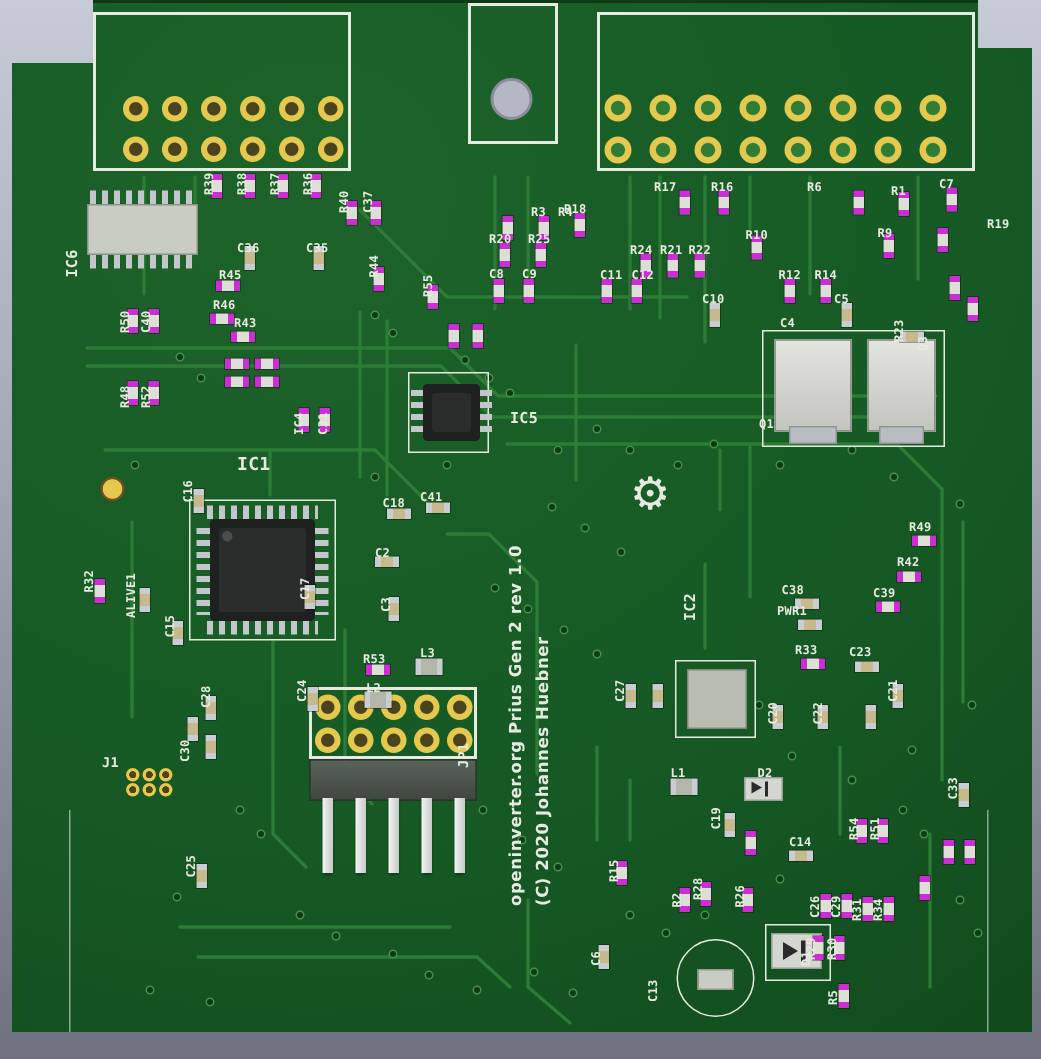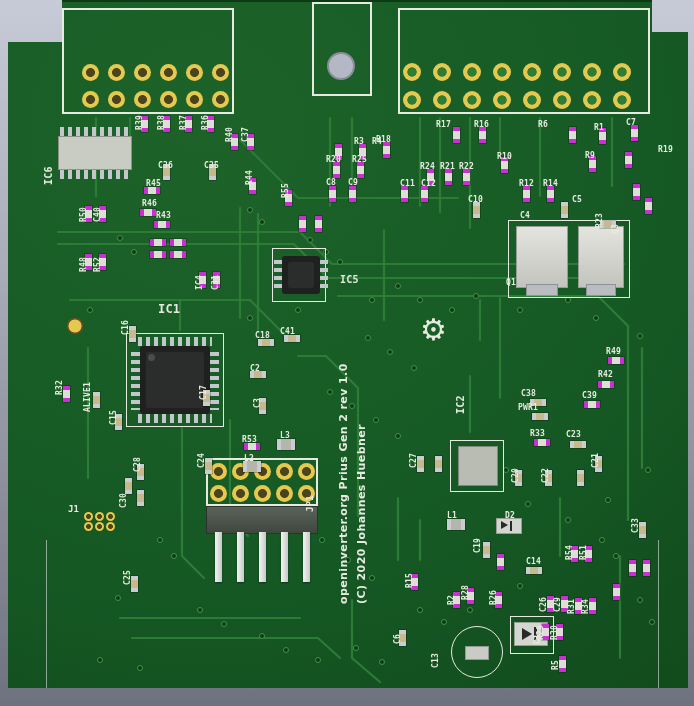--- a/index.html
+++ b/index.html
@@ -431,21 +431,21 @@
         <span class="lbl" style="left: 658px; top: 146px;">R19</span>
         <span class="lbl" style="left: 497px; top: 153px;">R10</span>
         <span class="lbl" style="left: 585px; top: 152px;">R9</span>
         <span class="lbl" style="left: 326px; top: 179px;">C8</span>
         <span class="lbl" style="left: 348px; top: 179px;">C9</span>
         <span class="lbl" style="left: 400px; top: 180px;">C11</span>
         <span class="lbl" style="left: 421px; top: 180px;">C12</span>
         <span class="lbl" style="left: 519px; top: 180px;">R12</span>
         <span class="lbl" style="left: 543px; top: 180px;">R14</span>
         <span class="lbl" style="left: 468px; top: 196px;">C10</span>
-        <span class="lbl" style="left: 556px; top: 196px; padding-left: 16px;">C5</span>
+        <span class="lbl" style="left: 556px; top: 196px;">C5</span>
         <span class="lbl" style="left: 520px; top: 212px;">C4</span>
         <span class="lbl v" style="left: 596px; top: 228px;">R23</span>
         <span class="lbl v" style="left: 612px; top: 234px;">Q3</span>
         <span class="lbl" style="left: 506px; top: 279px;">Q1</span>
         <span class="lbl v" style="left: 456px; top: 414px; font-size: 10px;">IC2</span>
         <span class="lbl" style="left: 606px; top: 348px;">R49</span>
         <span class="lbl" style="left: 598px; top: 371px;">R42</span>
         <span class="lbl" style="left: 521px; top: 390px;">C38</span>
         <span class="lbl" style="left: 518px; top: 404px;">PWR1</span>
         <span class="lbl" style="left: 582px; top: 392px;">C39</span>

